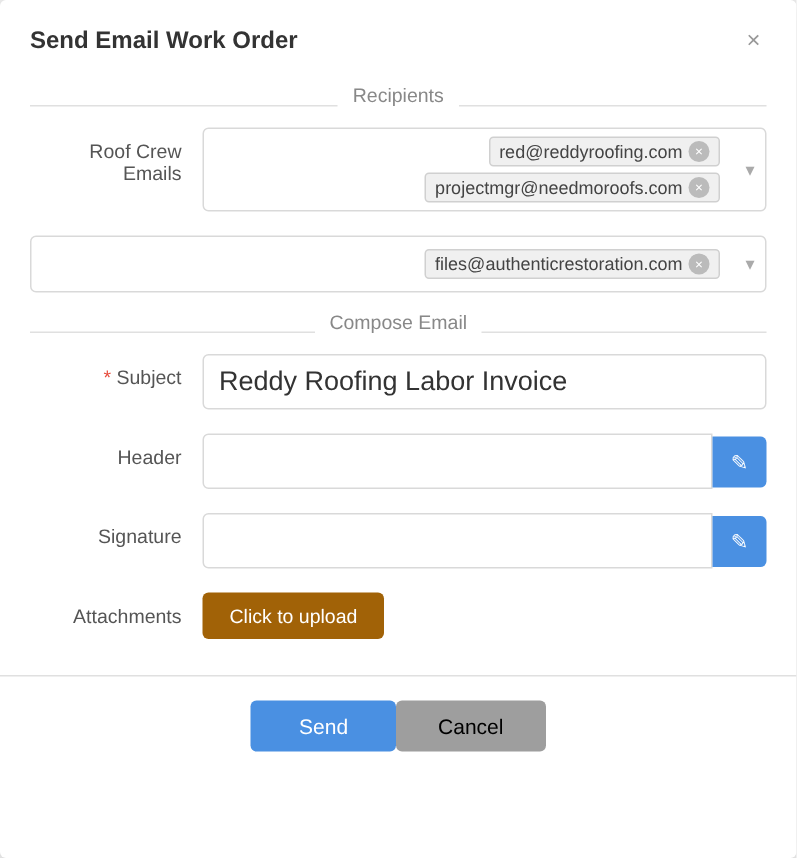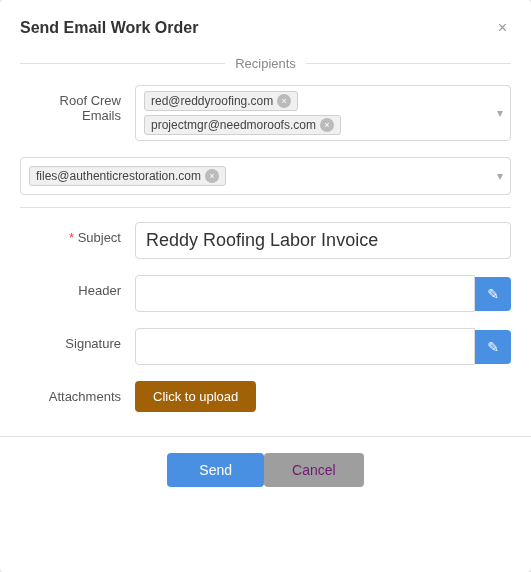--- a/index.html
+++ b/index.html
@@ -35,21 +35,21 @@
       background: none;
       border: none;
       cursor: pointer;
       color: #999;
       font-size: 16px;
       line-height: 1;
       padding: 2px 4px;
     }
     .section-divider {
       display: flex;
-      align-items: center;
+      align-items: flex-end;
       padding: 0 20px;
       margin: 8px 0 10px 0;
     }
     .divider-line {
       flex: 1;
       height: 1px;
       background: #e0e0e0;
     }
     .section-label {
       font-size: 13px;
@@ -82,20 +82,21 @@
     .tag-input-box {
       border: 1px solid #d9d9d9;
       border-radius: 4px;
       padding: 5px 30px 5px 8px;
       min-height: 38px;
       display: flex;
       flex-wrap: wrap;
       gap: 4px;
       align-items: center;
       background: #fff;
+      justify-content: flex-end;
     }
     .tag {
       background: #f0f0f0;
       border: 1px solid #d0d0d0;
       border-radius: 3px;
       padding: 2px 6px;
       font-size: 12px;
       color: #444;
       display: flex;
       align-items: center;
@@ -186,21 +187,21 @@
       color: #fff;
       cursor: pointer;
       font-weight: 500;
     }
     .btn-cancel {
       background: #9e9e9e;
       border: none;
       border-radius: 4px;
       padding: 9px 28px;
       font-size: 14px;
-      color: #701a75;
+      color: #000000;
       cursor: pointer;
       font-weight: 500;
     }
   </style>
 </head>
 <body>
 
 <div class="dialog">
   <div class="dialog-header">
     <span class="dialog-title">Send Email Work Order</span>
@@ -237,20 +238,21 @@
           <span>files@authenticrestoration.com</span>
           <div class="tag-remove">×</div>
         </div>
         <span class="dropdown-arrow">▾</span>
       </div>
     </div>
   </div>
 
   <div class="section-divider">
     <div class="divider-line"></div>
+    <span class="section-label">Compose Email</span>
     <div class="divider-line"></div>
   </div>
 
   <div class="form-row">
     <label class="field-label required">Subject</label>
     <div class="field-content">
       <input type="text" class="text-input" value="Reddy Roofing Labor Invoice" style="">
     </div>
   </div>
 

